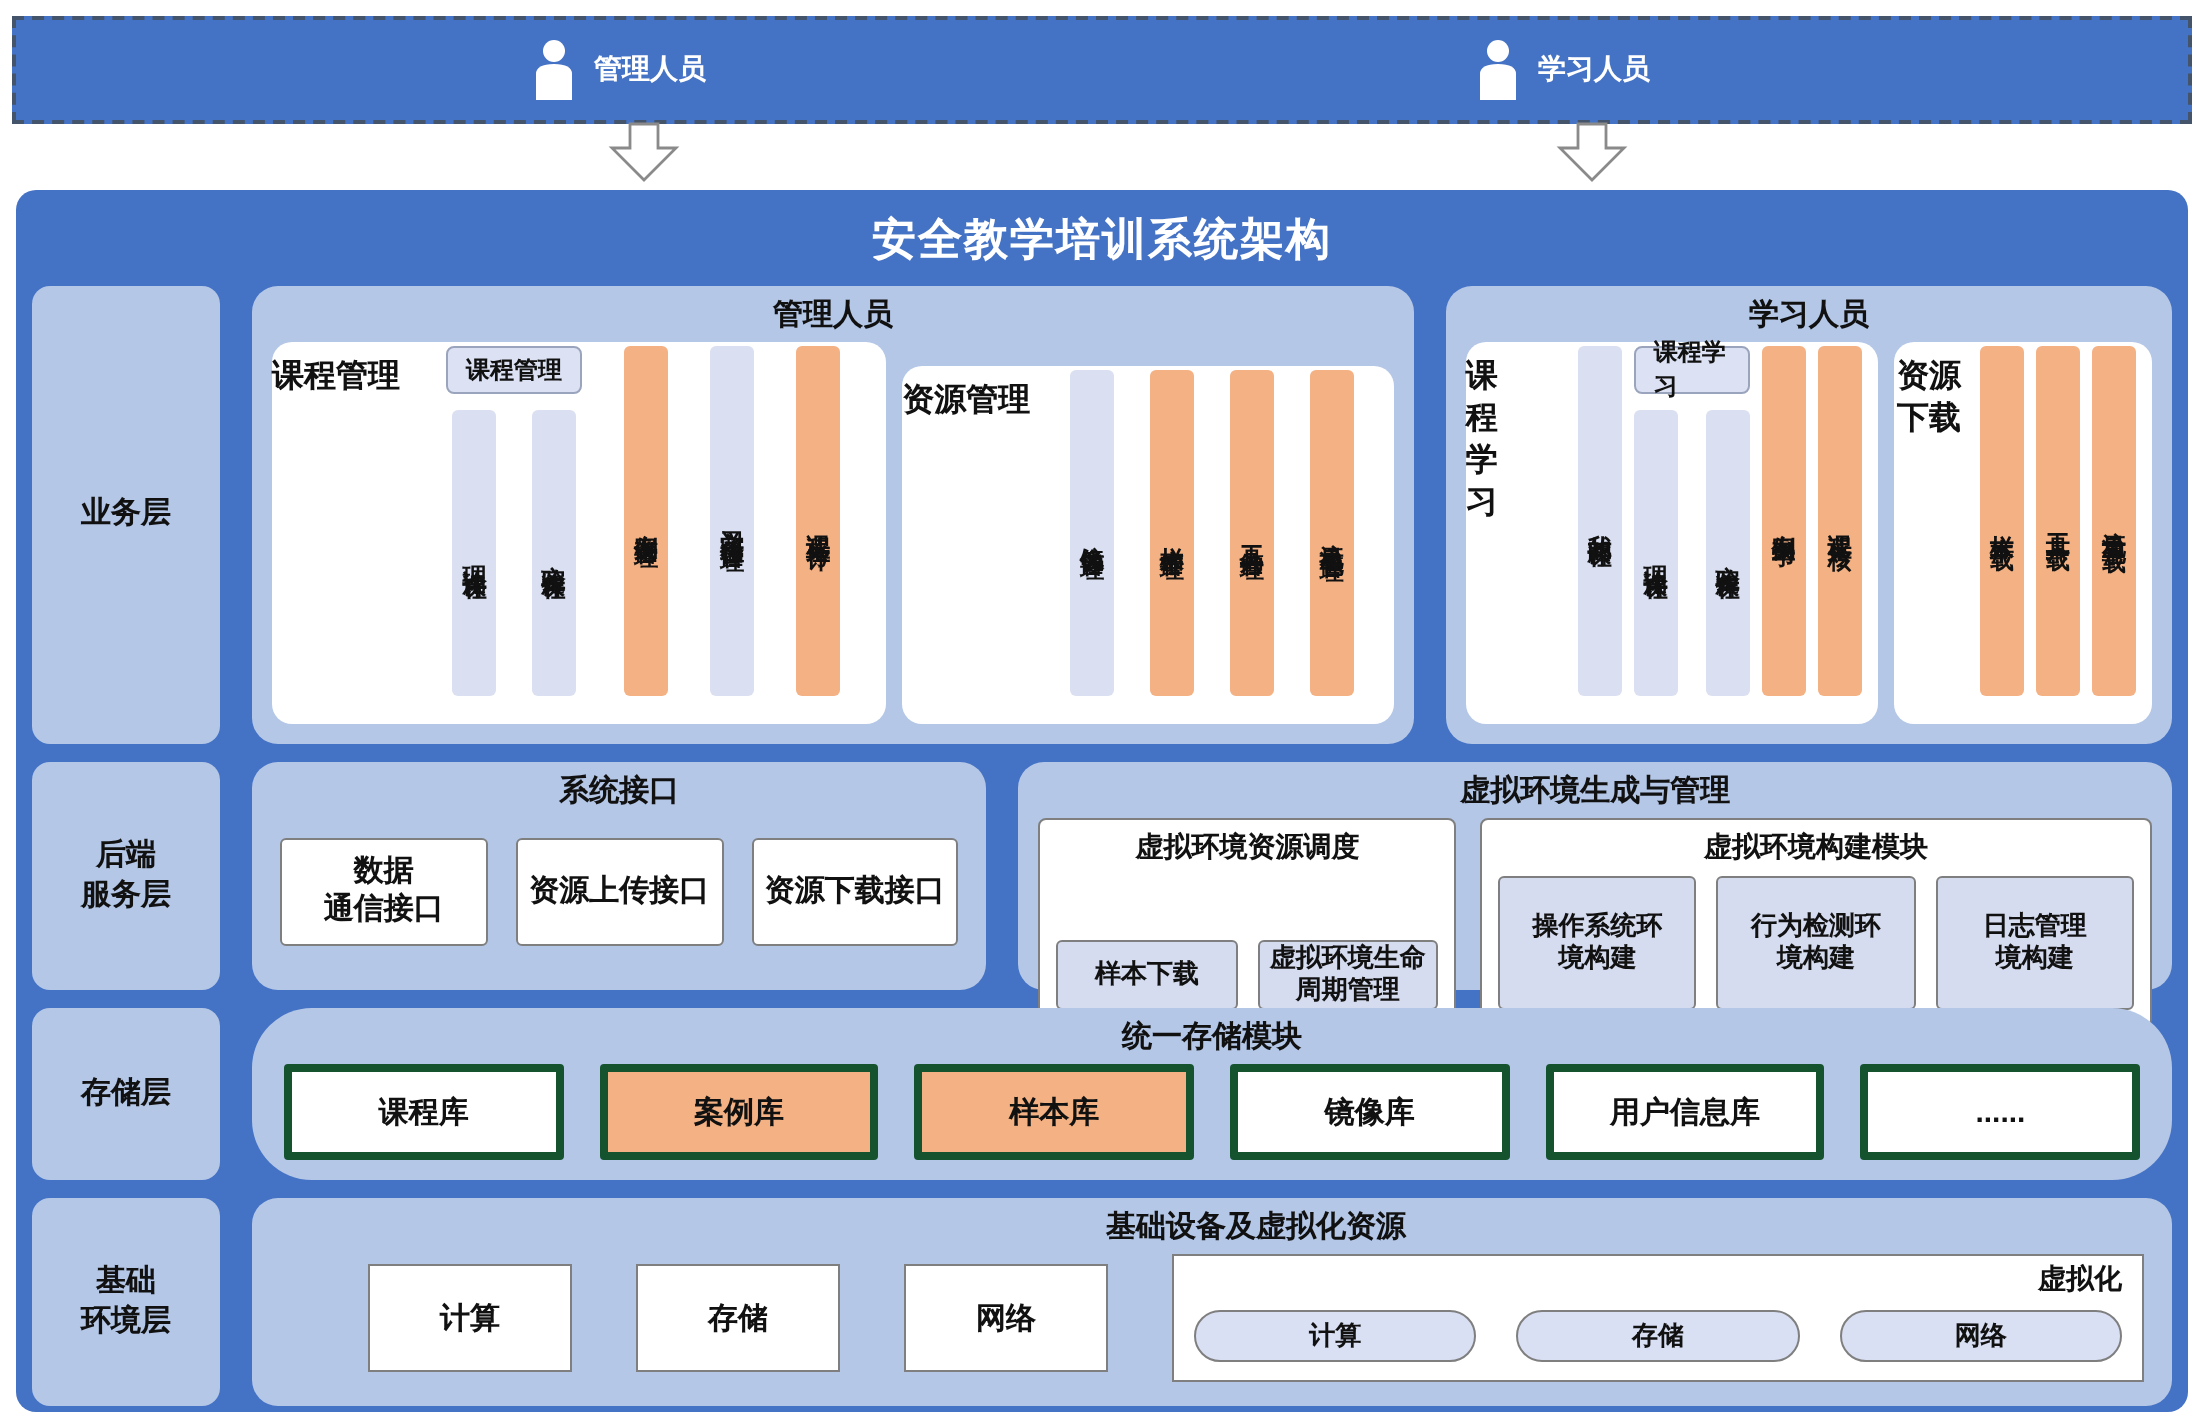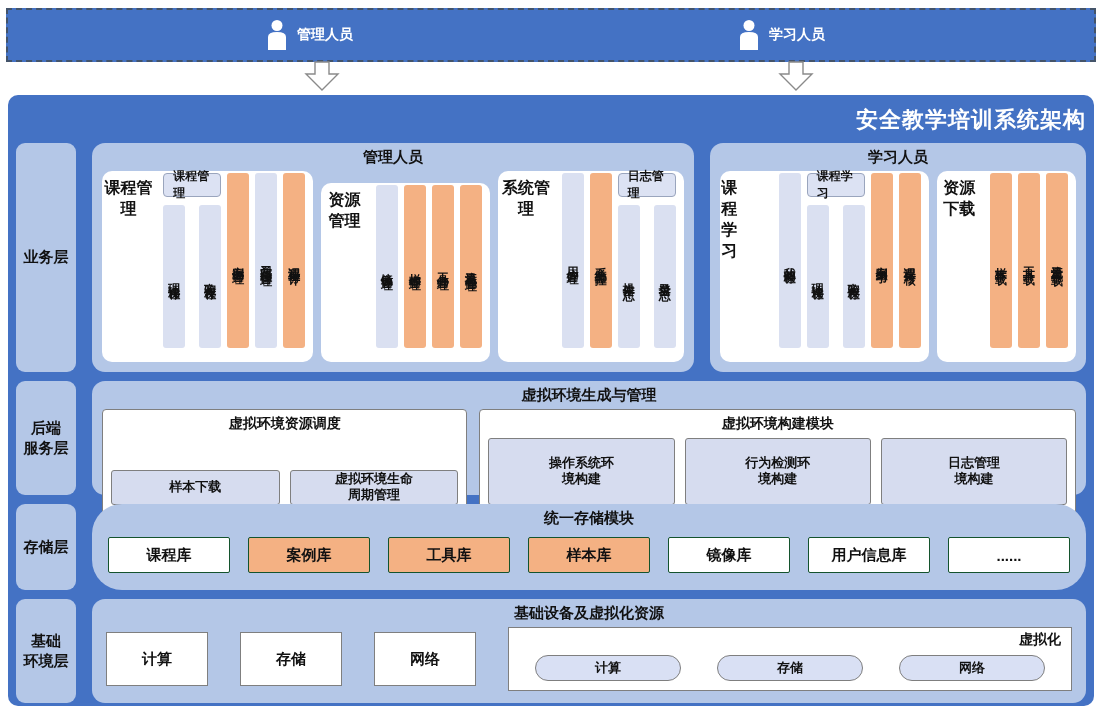--- a/index.html
+++ b/index.html
@@ -16,30 +16,30 @@
   .person-icon svg { display:block; }
 
   .flow-arrow { position:absolute; width:38px; height:30px; }
   .arrow-admin { left:303px; top:61px; }
   .arrow-learner { left:777px; top:61px; }
 
   
   .frame { position:absolute; left:8px; top:95px; width:1086px; height:611px;
            background:#4472C4; border-radius:10px; padding:8px 8px 10px 8px;
            display:flex; flex-direction:column; }
-  .frame-title { color:#ffffff; font-weight:bold; font-size:22px; text-align:right;
+  .frame-title { color:#ffffff; font-weight:bold; font-size:22px; text-align:center;
                  padding:2px 0 8px 0; letter-spacing:1px; }
   .rows { flex:1; display:flex; flex-direction:column; gap:9px; }
   .layer-row { display:flex; gap:16px; }
   .row-business { height:229px; }
   .row-backend  { height:114px; }
   .row-storage  { height:86px;  }
   .row-base     { flex:1; }
 
-  .layer-label { width:60px; flex:none; background:#B4C7E7; border-radius:9px;
+  .layer-label { width:94px; flex:none; background:#B4C7E7; border-radius:9px;
                  display:flex; align-items:center; justify-content:center;
                  font-weight:bold; font-size:15px; text-align:center; white-space:pre-line; line-height:1.35; }
 
   .panel { background:#B4C7E7; border-radius:13px; display:flex; flex-direction:column; }
   .panel-title { font-weight:bold; font-size:15px; text-align:center; padding:5px 0 4px 0; }
   .panel-body { flex:1; display:flex; gap:8px; padding:0 10px 10px 10px; }
 
   
   .fn-box { background:#ffffff; border-radius:10px; flex:1; display:flex; }
   .fn-title { font-weight:bold; font-size:16px; text-align:center; padding:7px 0 4px 0; }
@@ -66,21 +66,21 @@
   .sub-title { font-weight:bold; font-size:14px; text-align:center; padding:3px 0 5px 0; }
   .sub-items { flex:1; display:flex; gap:10px; }
   .mini-box { flex:1; background:#D6DCEF; border:1px solid #7f7f7f; border-radius:3px;
               display:flex; align-items:center; justify-content:center;
               font-weight:bold; font-size:13px; text-align:center; white-space:pre-line; line-height:1.25; }
   .sched { flex:1.05;gap:32px; }
   .constr { flex:1.75; }
 
   
   .store-body { align-items:center; padding:0 16px 12px 16px; gap:18px; }
-  .store-box { flex:1; height:36px; border:1px solid #14532d; border-radius:2px;
+  .store-box { flex:1; height:48px; border:4px solid #14532d; border-radius:2px;
                display:flex; align-items:center; justify-content:center;
                font-weight:bold; font-size:15px; }
   .store-white { background:#ffffff; }
   .store-orange { background:#F4B183; }
 
   
   .base-body { align-items:center; padding:0 14px 12px 14px; gap:32px; }
   .base-box { width:102px; flex:none; height:54px; background:#ffffff; border:1px solid #7f7f7f;
               display:flex; align-items:center; justify-content:center;
               font-weight:bold; font-size:15px; }
@@ -158,34 +158,20 @@
           <div class="fn-box" style="flex:1;margin-top:12px;">
             <div class="fn-title">资源管理</div>
             <div class="bars">
               <div class="vbar lav">镜像管理</div>
               <div class="vbar orange">样本管理</div>
               <div class="vbar orange">工具管理</div>
               <div class="vbar orange">流量包管理</div>
             </div>
           </div>
 
-          <div class="fn-box" style="flex:1.1;">
-            <div class="fn-title">系统管理</div>
-            <div class="bars">
-              <div class="vbar lav">用户管理</div>
-              <div class="vbar orange">系统监控</div>
-              <div class="chip-group">
-                <div class="chip">日志管理</div>
-                <div class="chip-bars">
-                  <div class="vbar lav">操作日志</div>
-                  <div class="vbar lav">登录日志</div>
-                </div>
-              </div>
-            </div>
-          </div>
 
         </div>
       </div>
 
       <div class="panel" style="flex:1;">
         <div class="panel-title">学习人员</div>
         <div class="panel-body">
 
           <div class="fn-box" style="flex:1.5;gap:32px;">
             <div class="fn-title">课程学习</div>
@@ -213,20 +199,29 @@
           </div>
 
         </div>
       </div>
     </div>
 
     <div class="layer-row row-backend">
       <div class="layer-label">后端
 服务层</div>
 
+      <div class="panel" style="flex:1;">
+        <div class="panel-title">系统接口</div>
+        <div class="panel-body iface-body">
+          <div class="iface-box">数据
+通信接口</div>
+          <div class="iface-box">资源上传接口</div>
+          <div class="iface-box">资源下载接口</div>
+        </div>
+      </div>
 
       <div class="panel" style="flex:1.57;">
         <div class="panel-title">虚拟环境生成与管理</div>
         <div class="panel-body" style="padding:0 10px 10px 10px; gap:12px;">
 
           <div class="sub-box sched">
             <div class="sub-title">虚拟环境资源调度</div>
             <div class="sub-items">
               <div class="mini-box">样本下载</div>
               <div class="mini-box">虚拟环境生命
@@ -250,33 +245,32 @@
       </div>
     </div>
 
     <div class="layer-row row-storage">
       <div class="layer-label">存储层</div>
       <div class="panel" style="flex:1;border-radius:30px;">
         <div class="panel-title">统一存储模块</div>
         <div class="panel-body store-body">
           <div class="store-box store-white">课程库</div>
           <div class="store-box store-orange">案例库</div>
-          <div class="store-box store-orange">工具库</div>
           <div class="store-box store-orange">样本库</div>
           <div class="store-box store-white">镜像库</div>
           <div class="store-box store-white">用户信息库</div>
           <div class="store-box store-white">......</div>
         </div>
       </div>
     </div>
 
     <div class="layer-row row-base">
       <div class="layer-label">基础
 环境层</div>
-      <div class="panel" style="flex:1;">
+      <div class="panel" style="flex:1;padding-left:44px;">
         <div class="panel-title">基础设备及虚拟化资源</div>
         <div class="panel-body base-body">
           <div class="base-box">计算</div>
           <div class="base-box">存储</div>
           <div class="base-box">网络</div>
           <div class="virt-box">
             <div class="virt-title">虚拟化</div>
             <div class="pill-row">
               <div class="pill">计算</div>
               <div class="pill">存储</div>

